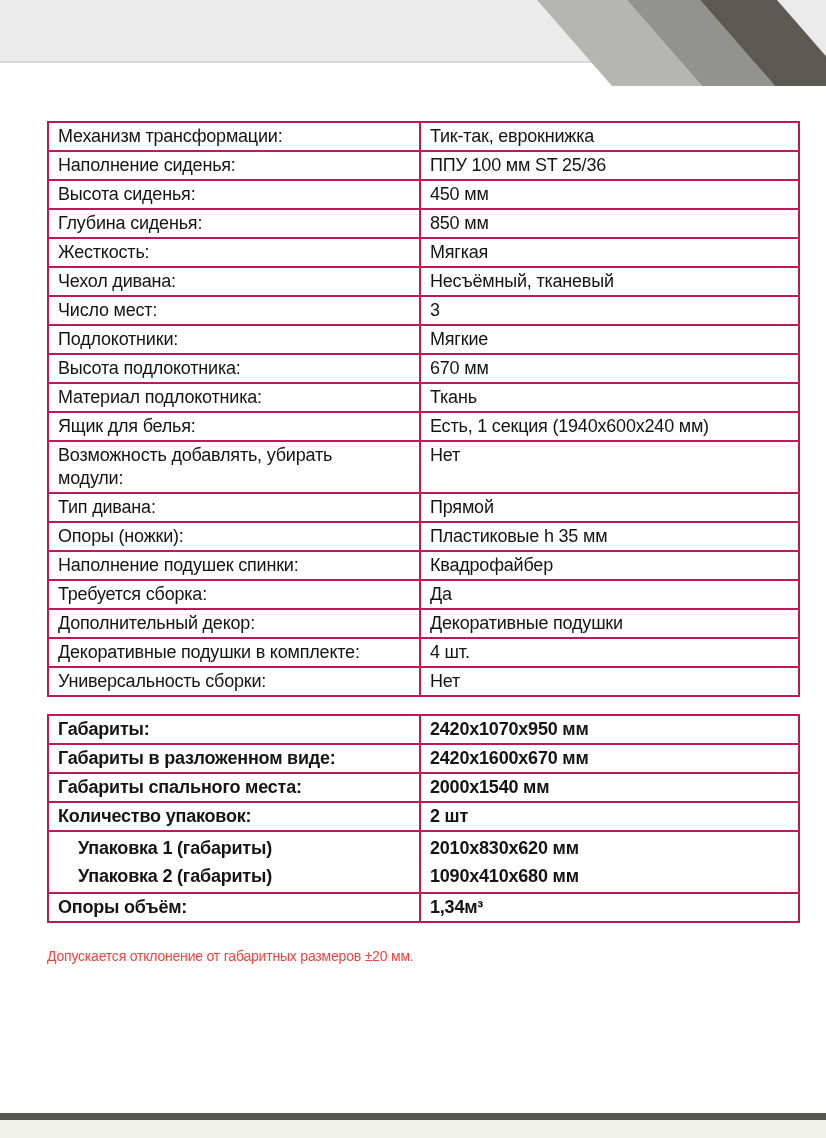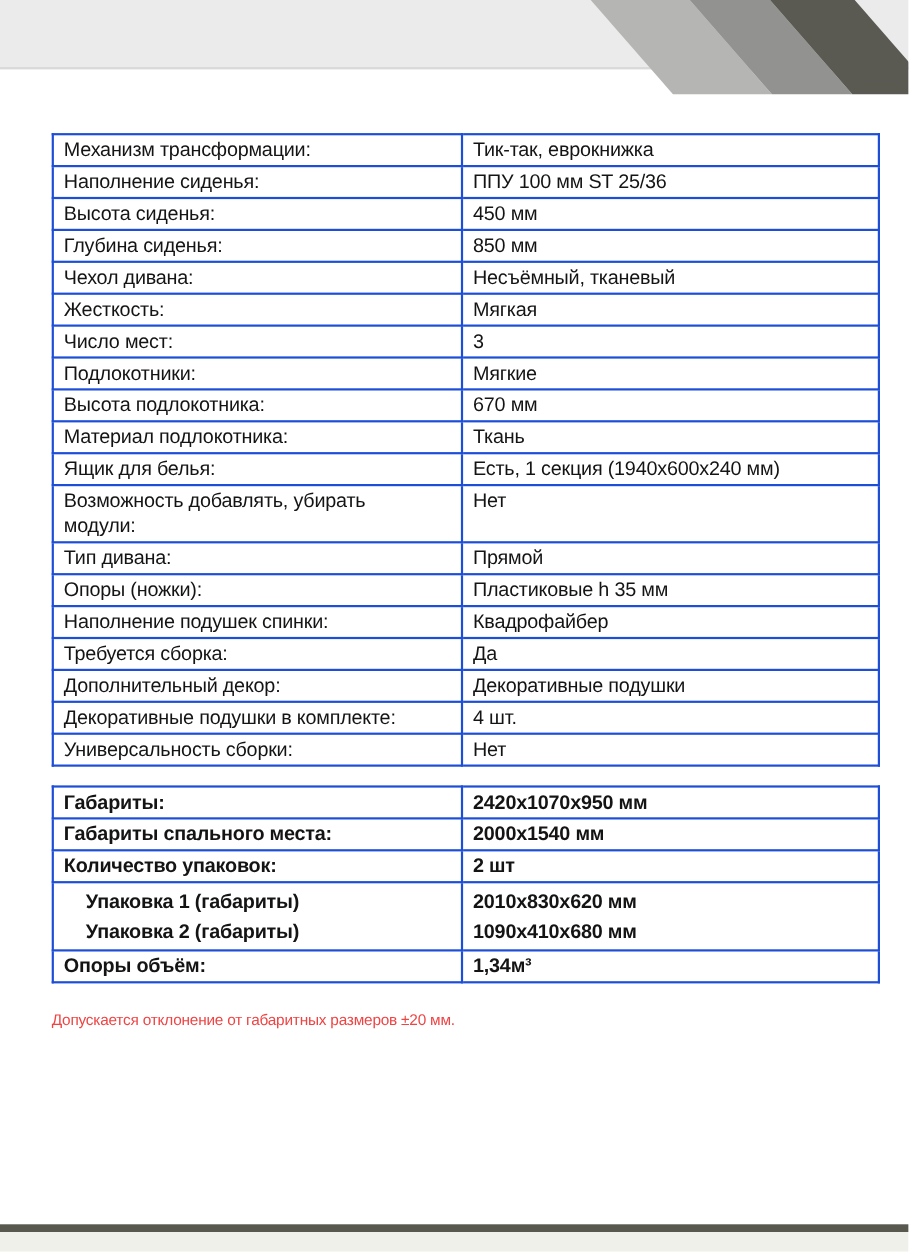--- a/index.html
+++ b/index.html
@@ -31,21 +31,21 @@
     top: 121px; left: 47px;
     width: 753px;
   }
   table.spec {
     border-collapse: collapse;
     table-layout: fixed;
     width: 753px;
     color: #141414;
   }
   table.spec td {
-    border: 2px solid #1d4ed8;
+    border: 2px solid #be185d;
     padding: 2px 9px;
     font-size: 18px;
     line-height: 23px;
     letter-spacing: -0.2px;
     vertical-align: middle;
     overflow: hidden;
     white-space: nowrap;
   }
   td.col-label { width: 372px; }
   tr.tall td { vertical-align: top; white-space: normal; }
@@ -100,26 +100,26 @@
         </tr>
         <tr>
           <td class="col-label">Высота сиденья:</td>
           <td>450 мм</td>
         </tr>
         <tr>
           <td class="col-label">Глубина сиденья:</td>
           <td>850 мм</td>
         </tr>
         <tr>
+          <td class="col-label">Жесткость:</td>
+          <td>Мягкая</td>
+        </tr>
+        <tr>
           <td class="col-label">Чехол дивана:</td>
           <td>Несъёмный, тканевый</td>
-        </tr>
-        <tr>
-          <td class="col-label">Жесткость:</td>
-          <td>Мягкая</td>
         </tr>
         <tr>
           <td class="col-label">Число мест:</td>
           <td>3</td>
         </tr>
         <tr>
           <td class="col-label">Подлокотники:</td>
           <td>Мягкие</td>
         </tr>
         <tr>
@@ -167,20 +167,24 @@
           <td>Нет</td>
         </tr>
       </tbody>
     </table>
 
     <table class="spec dims">
       <tbody>
         <tr>
           <td class="col-label">Габариты:</td>
           <td>2420х1070х950 мм</td>
+        </tr>
+        <tr>
+          <td class="col-label">Габариты в разложенном виде:</td>
+          <td>2420х1600х670 мм</td>
         </tr>
         <tr>
           <td class="col-label">Габариты спального места:</td>
           <td>2000х1540 мм</td>
         </tr>
         <tr>
           <td class="col-label">Количество упаковок:</td>
           <td>2 шт</td>
         </tr>
         <tr>

